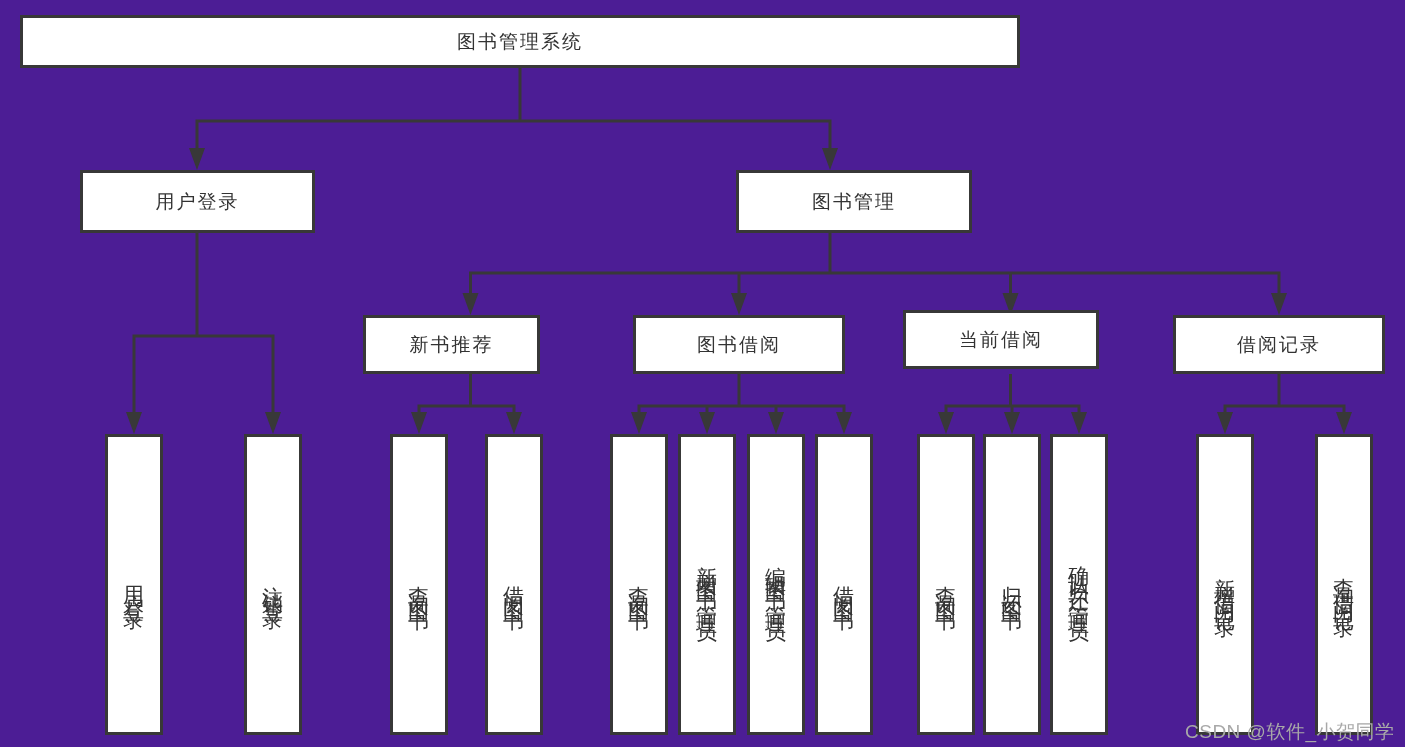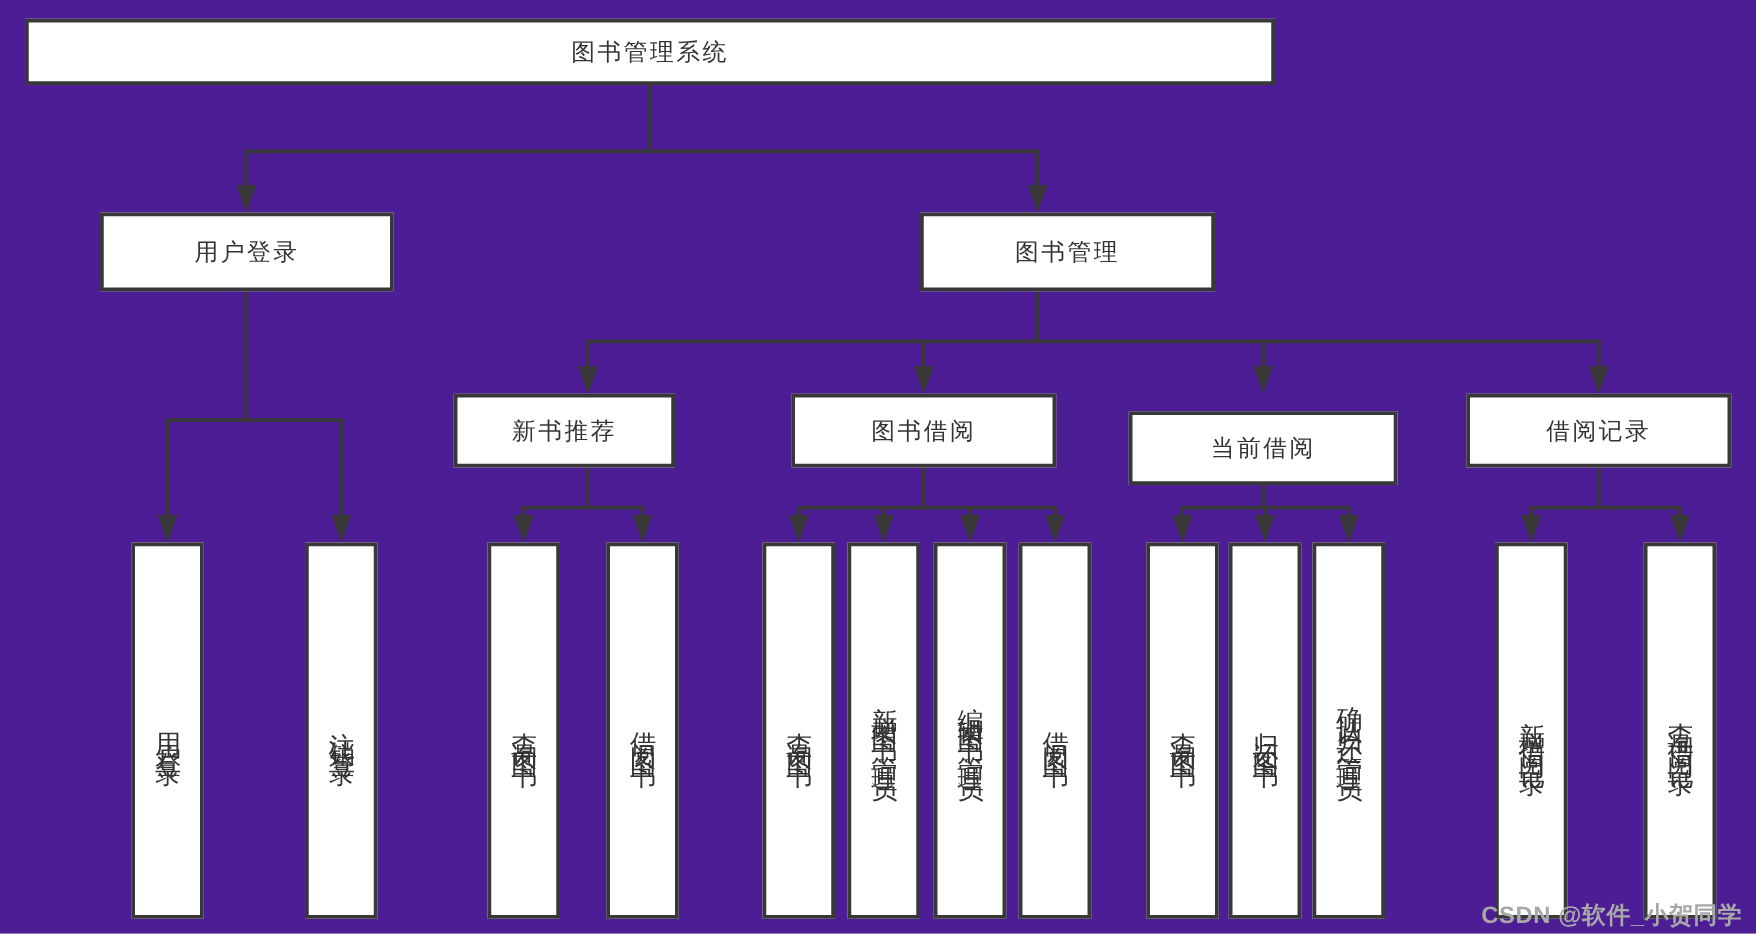--- a/index.html
+++ b/index.html
@@ -31,21 +31,20 @@
     line-height: 1.1;
     white-space: nowrap;
   }
   .watermark {
     position: absolute;
     left: 1185px; top: 719px;
     font-size: 19px;
     color: #a8a8a8;
     letter-spacing: 0.5px;
     white-space: nowrap;
-    font-weight: bold;
   }
 </style>
 </head>
 <body>
 
 <div id="canvas">
 
   <svg id="connectors" width="1405" height="747" viewBox="0 0 1405 747">
     <g stroke="#383838" stroke-width="3" fill="none">
 
@@ -99,21 +98,21 @@
   <div class="box hbox" style="left:712px; top:170px; width:236px; height:63px;margin-left:24px;">
     <span>图书管理</span>
   </div>
 
   <div class="box hbox" style="left:363px; top:315px; width:177px; height:59px;">
     <span>新书推荐</span>
   </div>
   <div class="box hbox" style="left:633px; top:315px; width:212px; height:59px;">
     <span>图书借阅</span>
   </div>
-  <div class="box hbox" style="left:903px; top:329px; width:215px; height:59px;align-items:center;">
+  <div class="box hbox" style="left:903px; top:310px; width:196px; height:59px;align-items:center;">
     <span>当前借阅</span>
   </div>
   <div class="box hbox" style="left:1173px; top:315px; width:212px; height:59px;">
     <span>借阅记录</span>
   </div>
 
   <div class="box leaf" style="left:105px;">
     <span class="vtext">用户登录</span>
   </div>
   <div class="box leaf" style="left:244px;">

